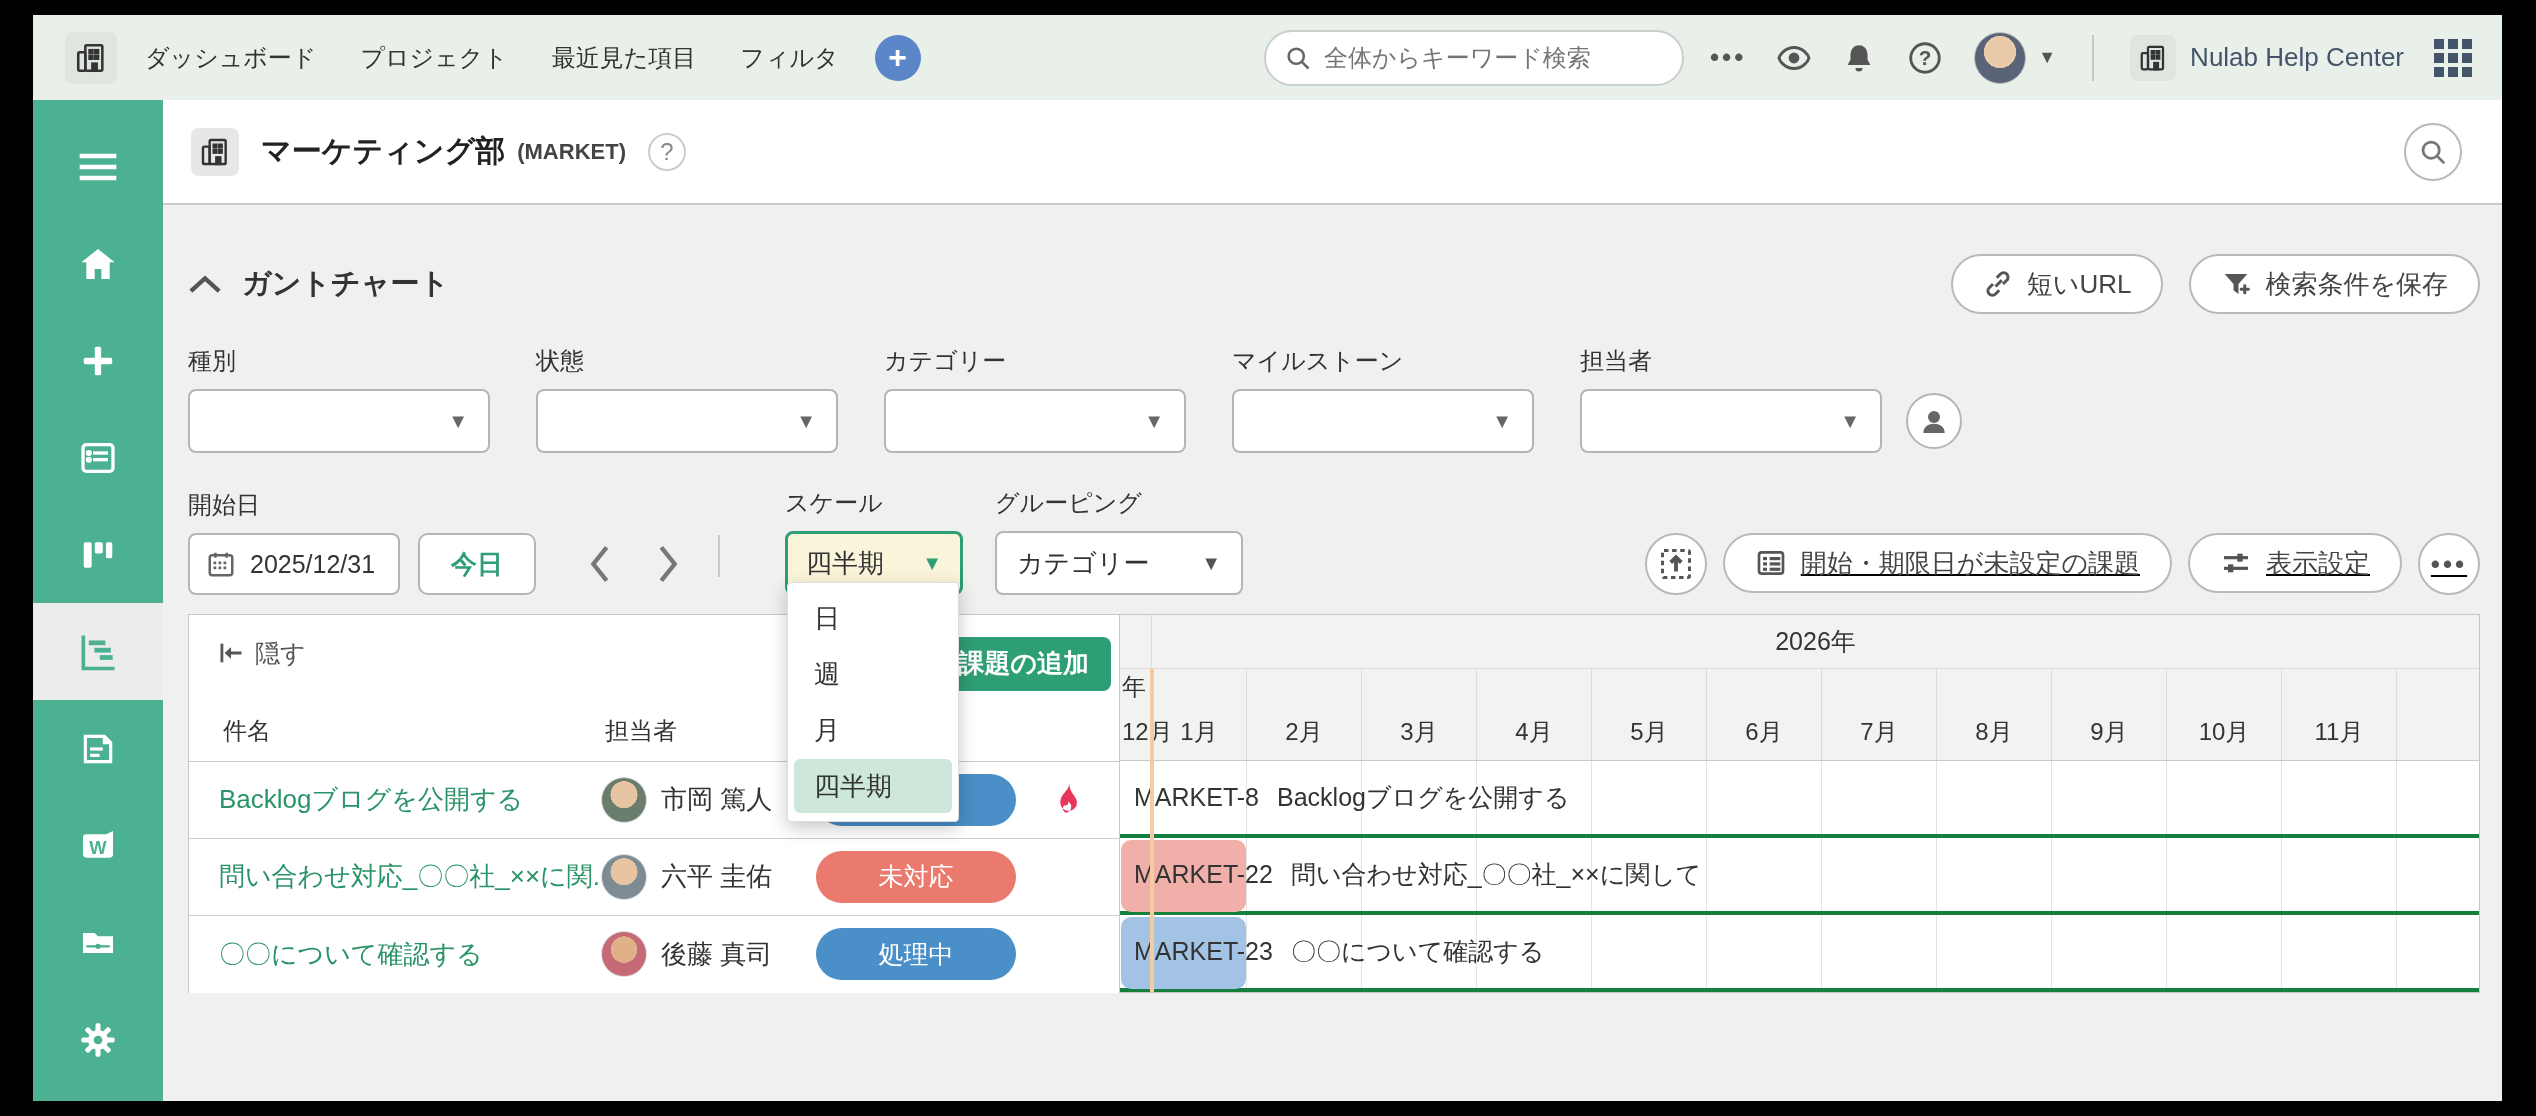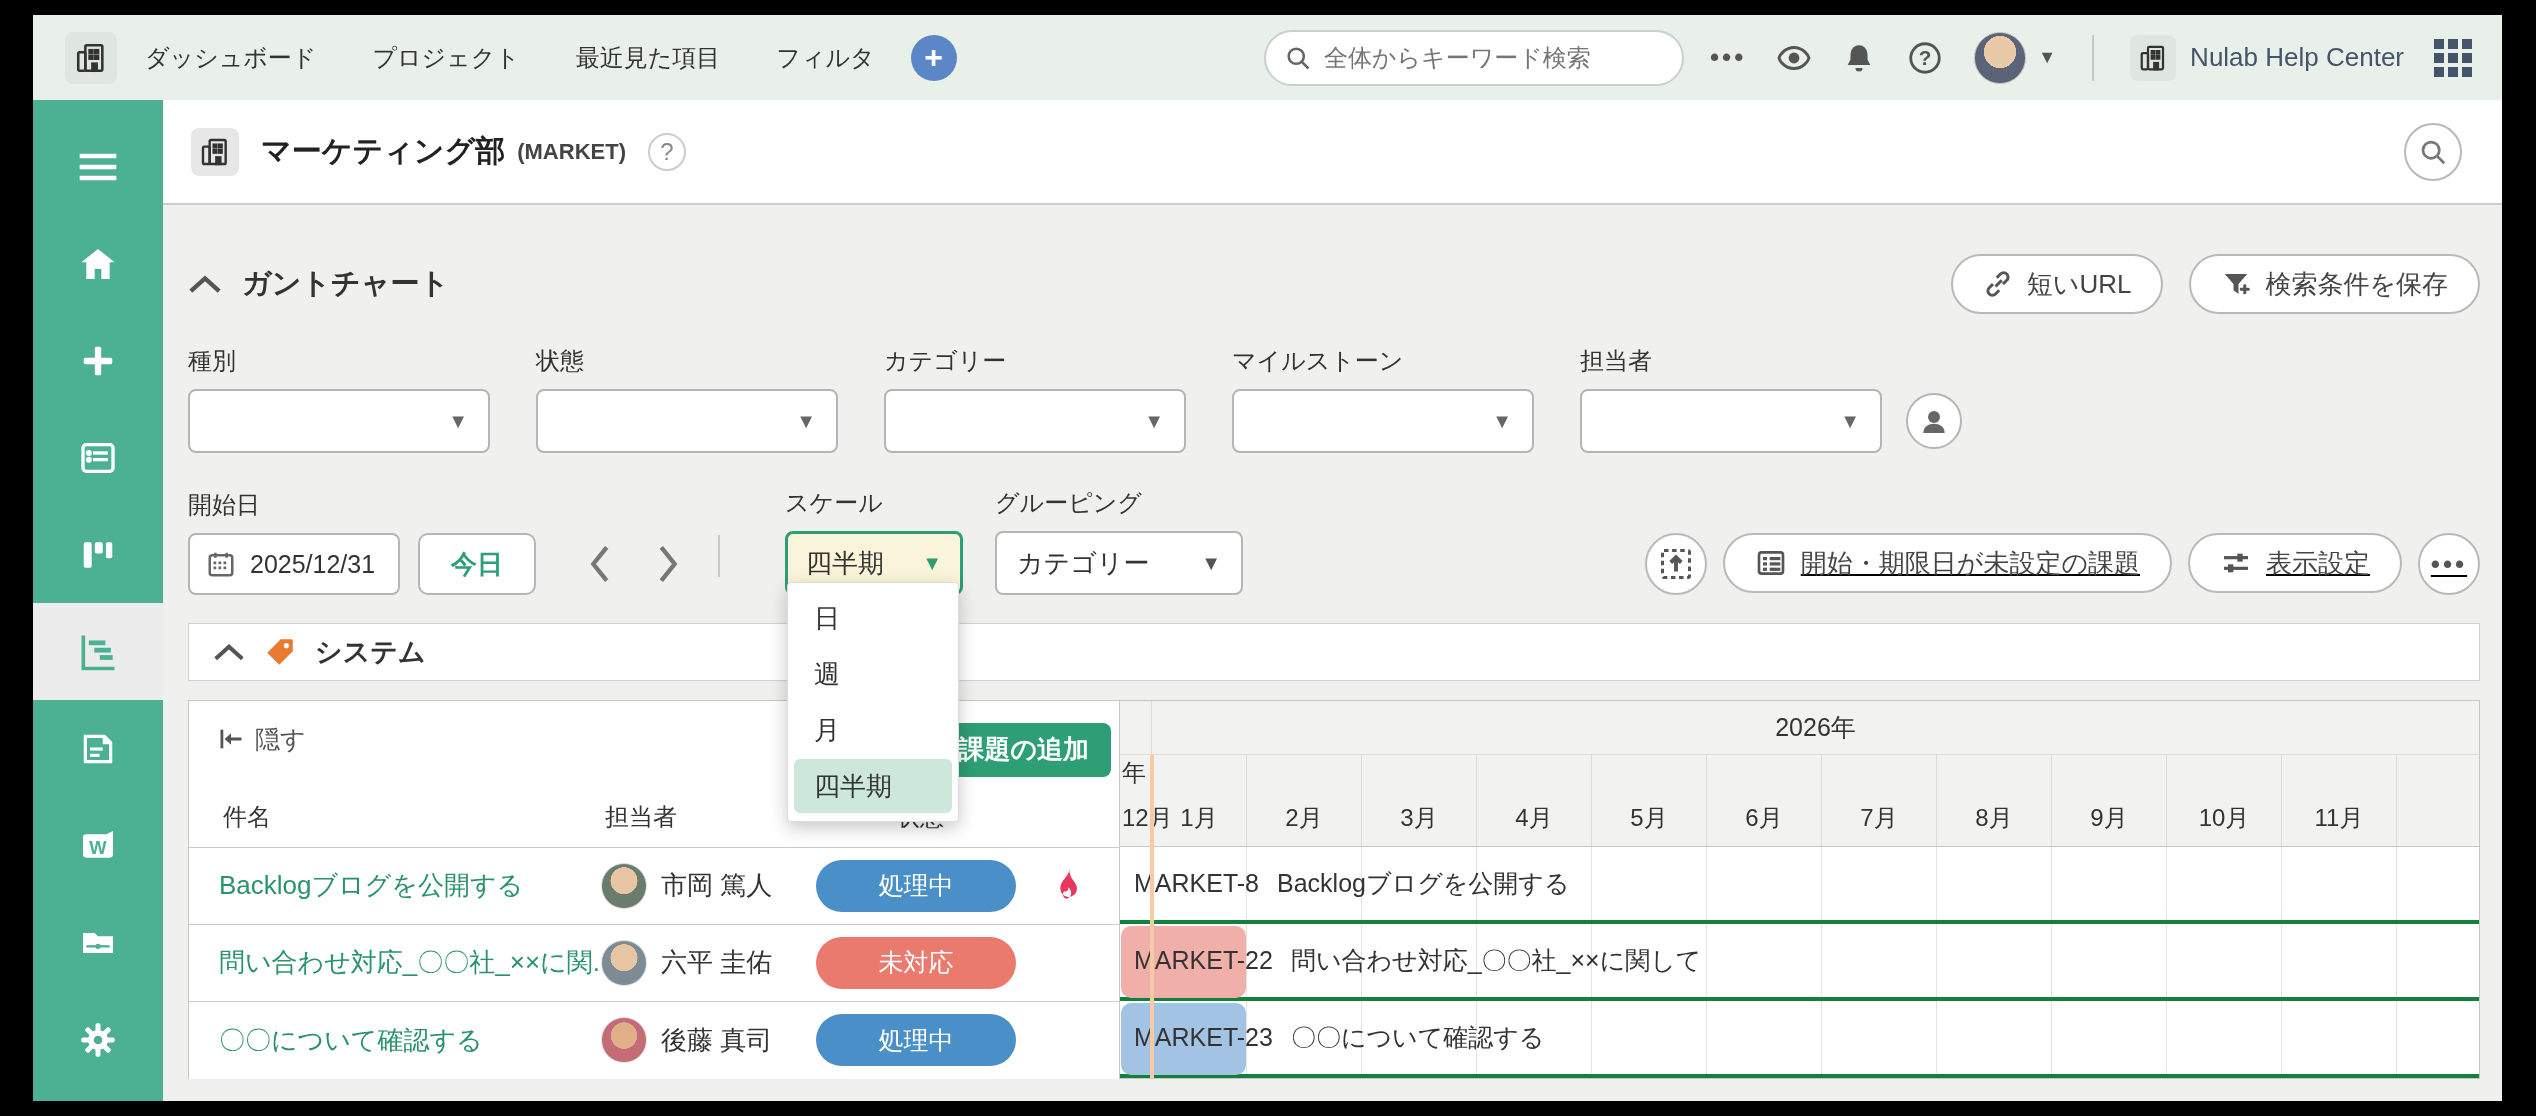--- a/index.html
+++ b/index.html
@@ -4,21 +4,21 @@
 <style>
   * { margin:0; padding:0; box-sizing:border-box; }
   html,body { width:2536px; height:1116px; background:#000; overflow:hidden;
     font-family:"Liberation Sans","DejaVu Sans",sans-serif; }
   .app { position:absolute; left:33px; top:15px; width:2469px; height:1086px;
     background:#f0f0ef; overflow:hidden; }
 
   
   .topbar { height:85px; background:#e9f0ea; display:flex; align-items:center; padding:0 30px 0 32px; }
   .logo-tile { width:52px; height:52px; background:#dfe6e0; border-radius:8px; display:flex; align-items:center; justify-content:center; }
-  .topnav { display:flex; gap:56px; margin-left:28px; font-size:24px; color:#333; }
+  .topnav { display:flex; gap:44px; margin-left:28px; font-size:24px; color:#333; }
   .topnav span { cursor:pointer; }
   .plus-circle { width:46px; height:46px; border-radius:50%; background:#5b87c9; color:#fff;
     display:flex; align-items:center; justify-content:center; font-size:32px; font-weight:bold; margin-left:36px; }
   .search-pill { margin-left:auto; width:420px; height:56px; background:#fff; border:2px solid #c9cfca;
     border-radius:28px; display:flex; align-items:center; padding:0 18px; gap:12px; }
   .search-pill input { border:none; outline:none; font-size:24px; color:#555; width:330px; background:transparent;
     font-family:"Liberation Sans","DejaVu Sans",sans-serif; }
   .tb-icons { display:flex; align-items:center; gap:30px; margin-left:26px; color:#555; }
   .tb-ellipsis { font-size:26px; letter-spacing:3px; color:#555; font-weight:bold; }
   .tb-avatar { width:52px; height:52px; border-radius:50%;
@@ -513,34 +513,20 @@
                   </svg>
               </span>
               <span>表示設定</span>
             </div>
             <div class="circle-btn">
               <span class="tb-ellipsis">•••</span>
             </div>
           </div>
         </div>
 
-        <div class="group-bar">
-          <span>
-            <svg width="32" height="20" viewBox="0 0 24 14" fill="none" stroke="#555" stroke-width="3">
-                <polyline points="2,12 12,3 22,12"></polyline>
-              </svg>
-          </span>
-          <span>
-            <svg width="34" height="34" viewBox="0 0 24 24">
-                <path d="M12.5 3 H20 a1 1 0 0 1 1 1 V11.5 L11.5 21 L3 12.5 Z" fill="#e87b2f"></path>
-                <circle cx="16.5" cy="7.5" r="1.8" fill="#fff"></circle>
-              </svg>
-          </span>
-          <span class="group-title">システム</span>
-        </div>
 
         <div class="panel">
           <div class="left-pane">
             <div class="lp-header">
               <div class="hide-link">
                 <span>
                   <svg width="28" height="28" viewBox="0 0 24 24" fill="#555">
                       <rect x="3" y="4" width="2.4" height="16"></rect>
                       <path d="M21 10.8 H12 V7 L6.5 12 L12 17 V13.2 H21 Z"></path>
                     </svg>

